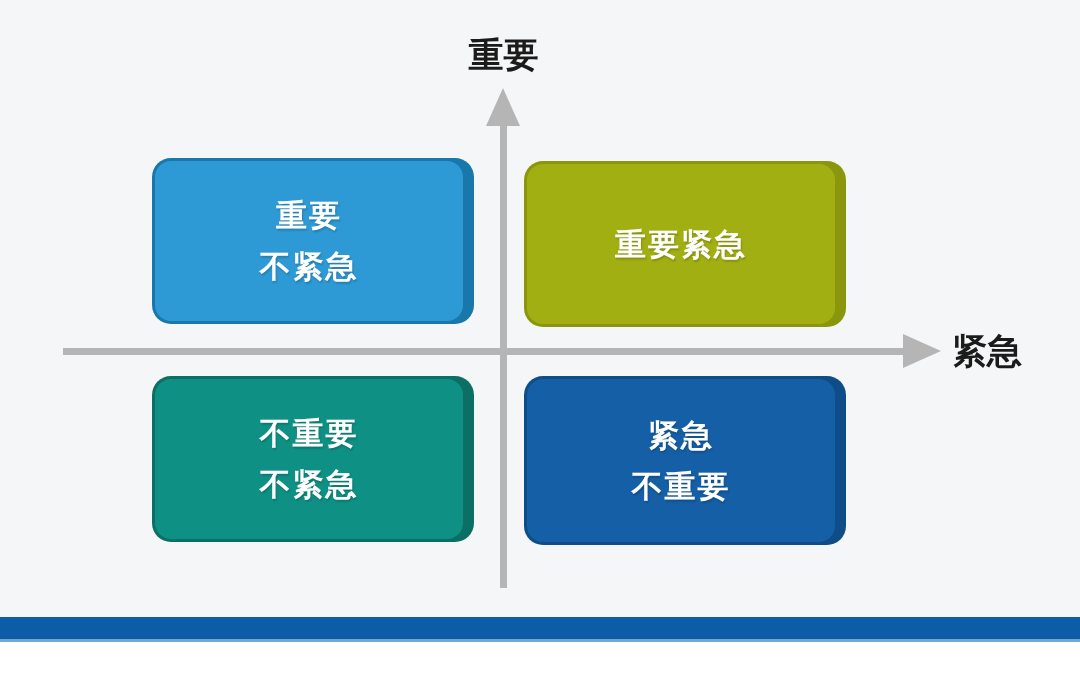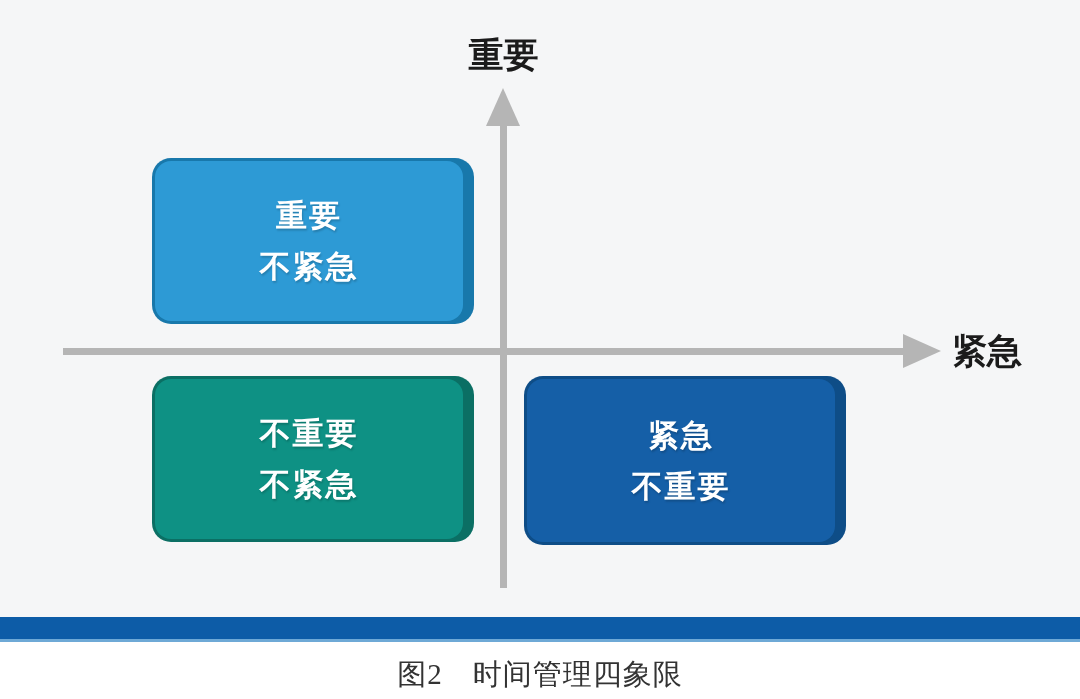--- a/index.html
+++ b/index.html
@@ -133,33 +133,39 @@
   <div class="axis-label x" style="color: rgb(27, 27, 27);">紧急</div>
 
   <div class="quad tl" style="--fill: #2D9AD5; --edge: #1878AB;">
     <div class="back"></div>
     <div class="face">
       <span>重要</span>
       <span>不紧急</span>
     </div>
   </div>
 
+  <div class="quad tr" style="--fill: #A2AF12; --edge: #8A970D;">
+    <div class="back"></div>
+    <div class="face">
+      <span>重要紧急</span>
+
+    </div>
+  </div>
 
   <div class="quad bl" style="--fill: #0E9184; --edge: #0B6F64;">
     <div class="back"></div>
     <div class="face">
       <span>不重要</span>
       <span>不紧急</span>
     </div>
   </div>
 
   <div class="quad br" style="--fill: #155FA7; --edge: #0E4D87;">
     <div class="back"></div>
     <div class="face">
       <span>紧急</span>
       <span>不重要</span>
     </div>
   </div>
 
   <div class="bottom-bar" style="background: rgb(13, 92, 167); border-bottom-color: rgb(110, 169, 214);"></div>
-  <div class="caption" style="color: rgb(51, 51, 51);">图2　时间管理四象限</div>
 
 </div>
 
 </body></html>

